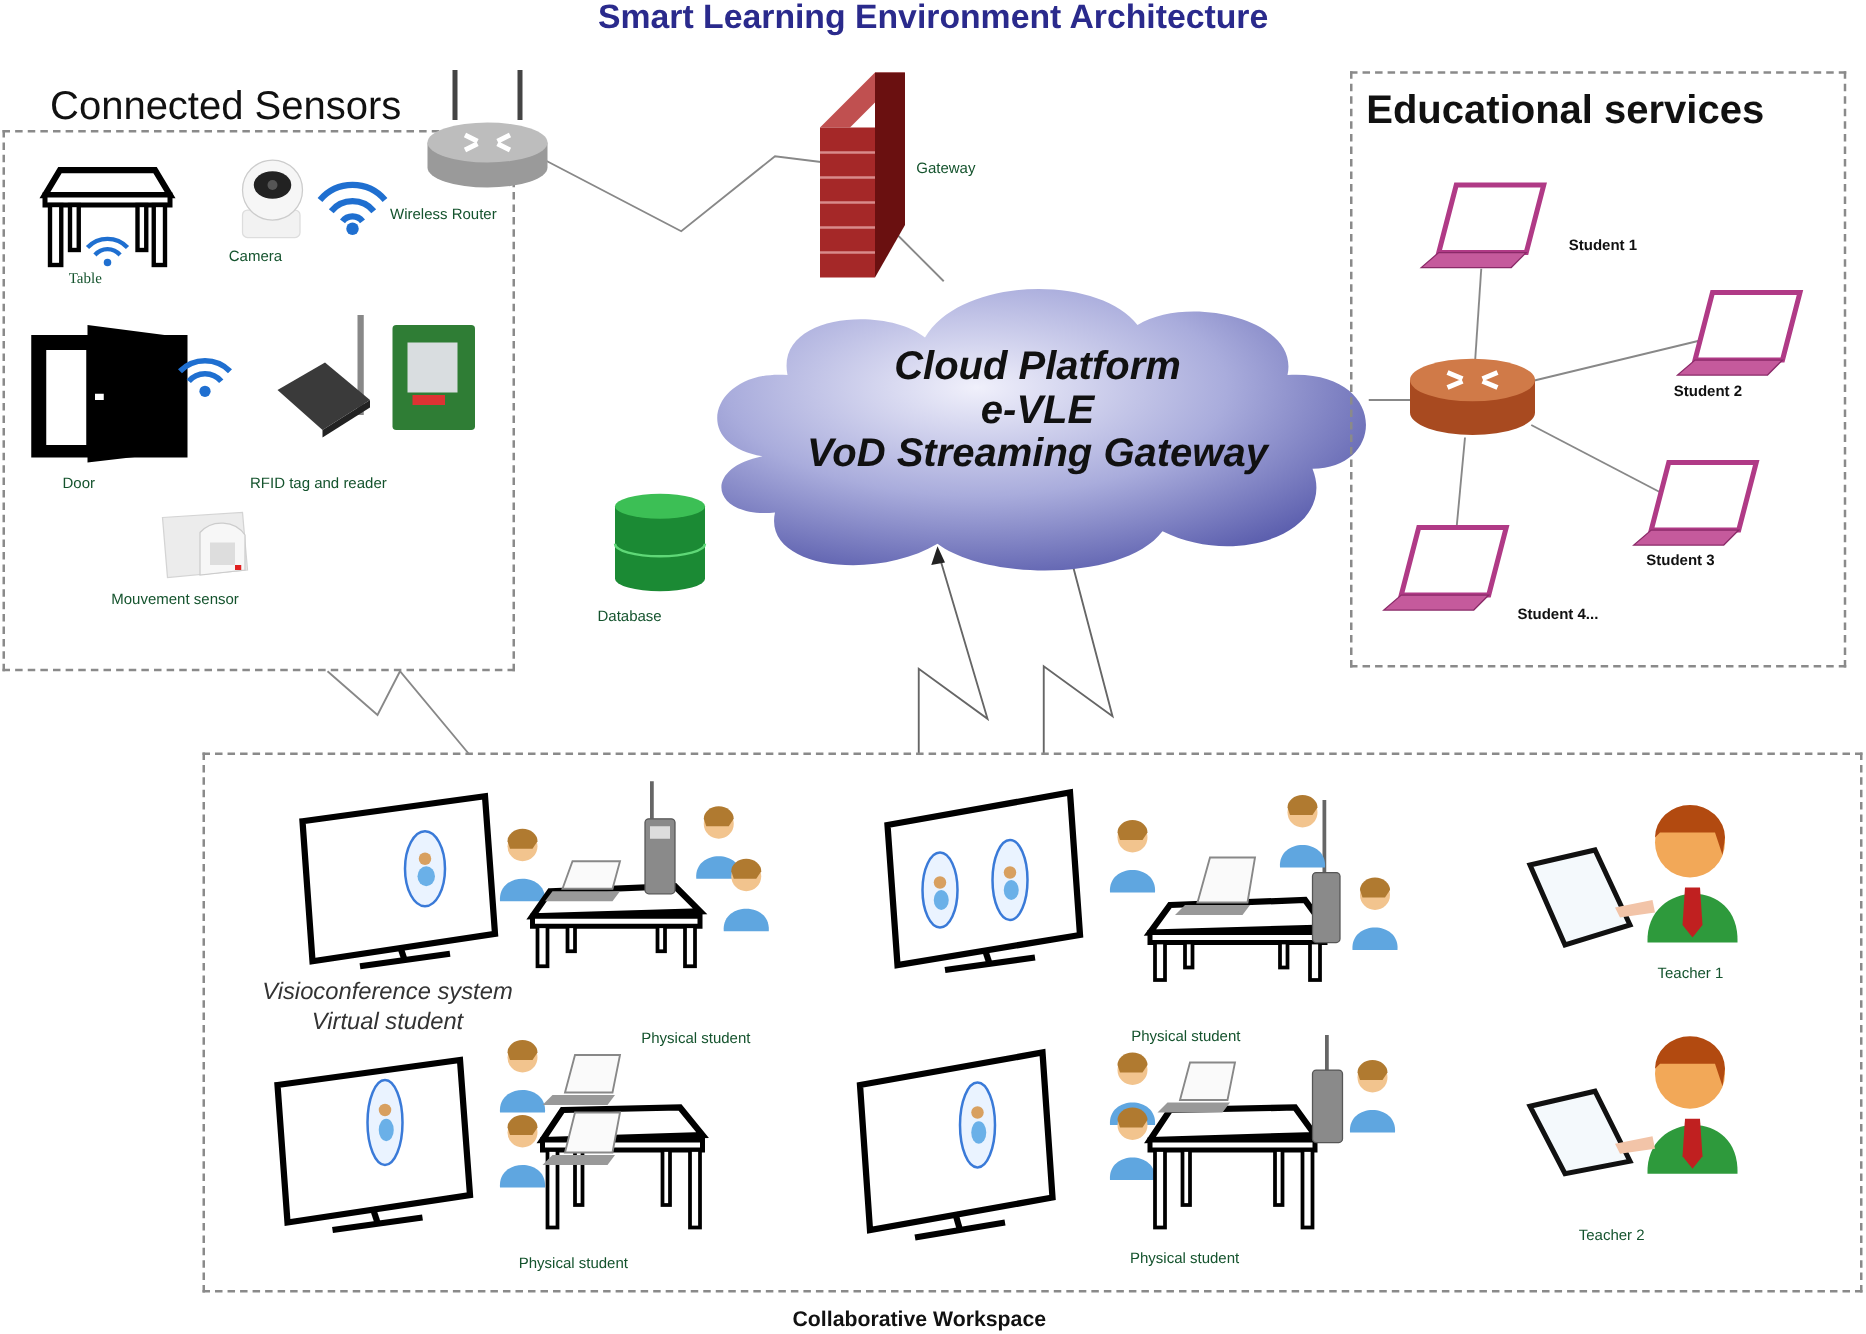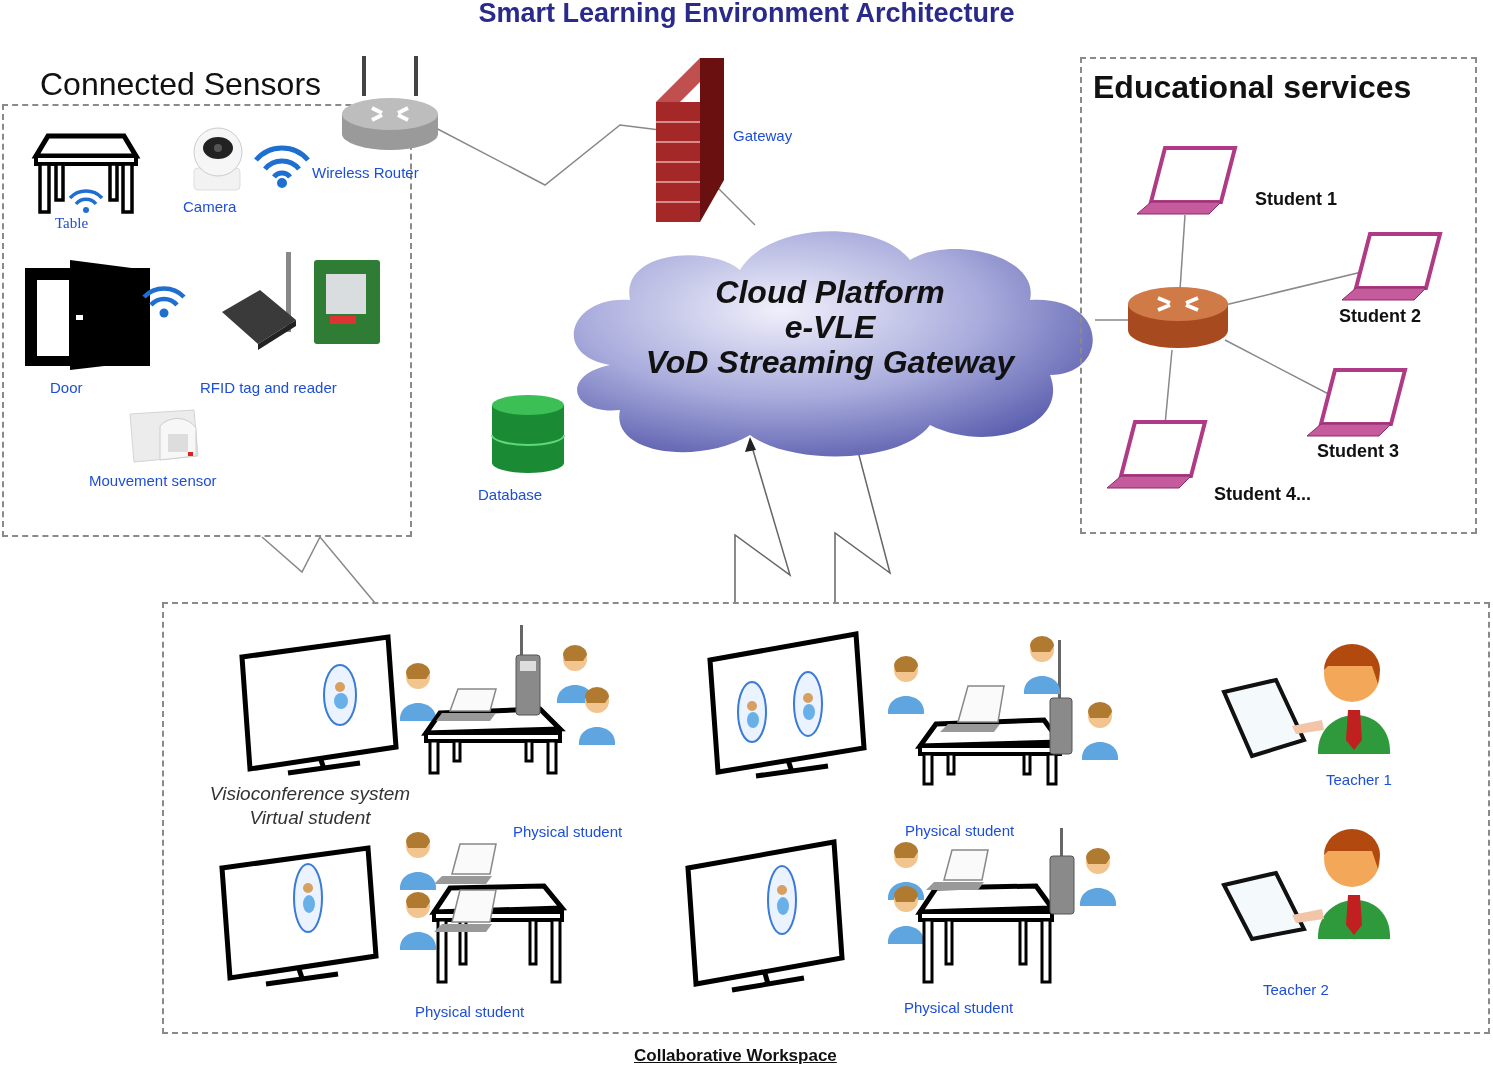--- a/index.html
+++ b/index.html
@@ -1,21 +1,21 @@
 <!DOCTYPE html>
 <html><head>
 <meta charset="utf-8">
 <style>
   html, body { margin:0; padding:0; background:#ffffff; }
   body { width:1493px; height:1067px; position:relative; overflow:hidden; font-family:"Liberation Sans", sans-serif; }
   .abs { position:absolute; }
   .title { left:0; width:1493px; top:-2px; text-align:center; font-size:27px; font-weight:bold; color:#2a2a8c; }
   .box { border:2px dashed #8a8a8a; box-sizing:border-box; }
-  .lbl { font-size:15px; color:#1d4ed8; white-space:nowrap; }
-  .lbl-b { font-size:18px; font-weight:bold; color:#111; white-space:nowrap; }
+  .lbl { font-size:12px; color:#14532d; white-space:nowrap; }
+  .lbl-b { font-size:12px; font-weight:bold; color:#111; white-space:nowrap; }
   .grp { font-size:32px; color:#111; white-space:nowrap; }
   .cloud-text { font-size:32px; font-weight:bold; font-style:italic; color:#111; text-align:center; line-height:35px; }
   .ital { font-size:19px; font-style:italic; color:#333; text-align:center; line-height:24px; white-space:nowrap; }
   svg { overflow:visible; }
 </style>
 </head>
 <body>
 
 <div class="abs title">Smart Learning Environment Architecture</div>
 
@@ -176,21 +176,21 @@
 </svg>
 <div class="abs lbl-b" style="left:1317px;top:441px;">Student 3</div>
 
 <svg class="abs" style="left:1105px;top:420px;" width="105" height="72">
   <polygon points="30,2 100,2 86,56 16,56" fill="#fff" stroke="#b03a86" stroke-width="4"></polygon>
   <polygon points="16,56 86,56 74,68 2,68" fill="#c55a9c" stroke="#8a2a68" stroke-width="1"></polygon>
 </svg>
 <div class="abs lbl-b" style="left:1214px;top:484px;">Student 4...</div>
 
 <div class="abs box" style="left:162px;top:602px;width:1328px;height:432px;"></div>
-<div class="abs lbl-b" style="left:634px;top:1046px;font-size:17px;text-decoration:underline;">Collaborative Workspace</div>
+<div class="abs lbl-b" style="left:634px;top:1046px;font-size:17px;">Collaborative Workspace</div>
 
 <svg class="abs" style="left:240px;top:635px;" width="380" height="140">
   <g>
     <polygon points="2,22 148,2 156,112 10,134" fill="#fff" stroke="#000" stroke-width="5"></polygon>
     <line x1="80" y1="122" x2="84" y2="134" stroke="#000" stroke-width="5"></line>
     <line x1="48" y1="138" x2="120" y2="128" stroke="#000" stroke-width="5"></line>
     <ellipse cx="100" cy="60" rx="16" ry="30" fill="#eaf3ff" stroke="#3a7ad8" stroke-width="2"></ellipse>
     <circle cx="100" cy="52" r="5" fill="#d8a060"></circle>
     <ellipse cx="101" cy="66" rx="7" ry="8" fill="#6ab0e8"></ellipse>
   </g>

